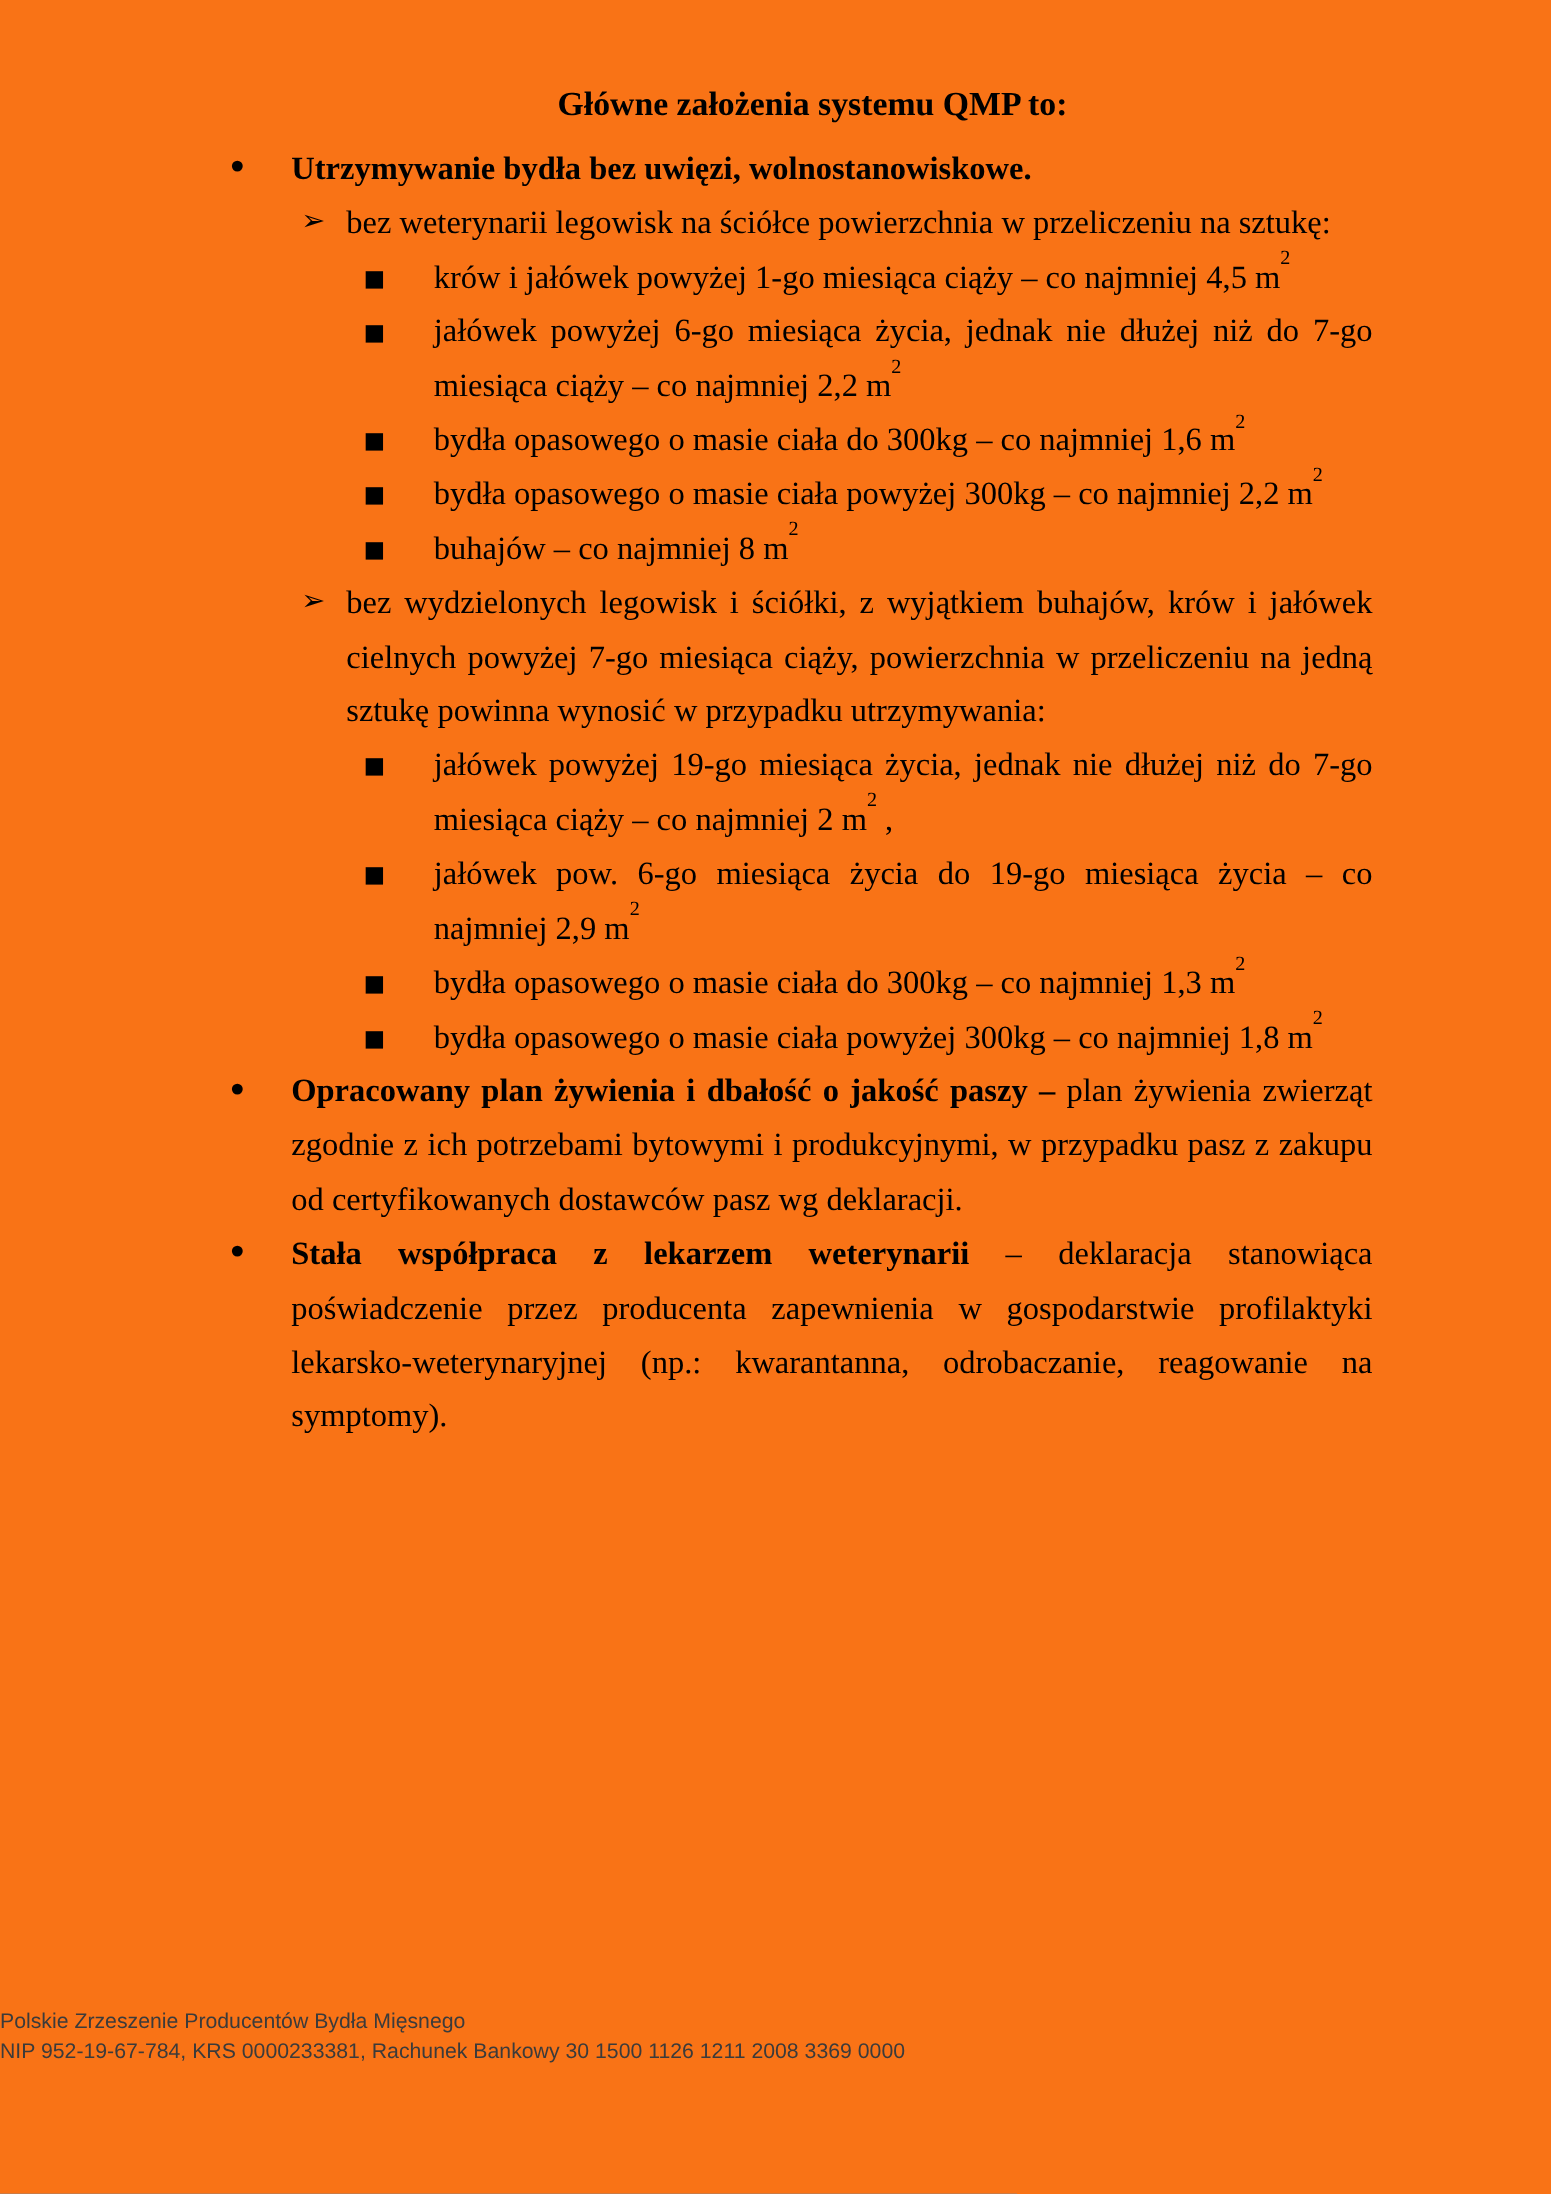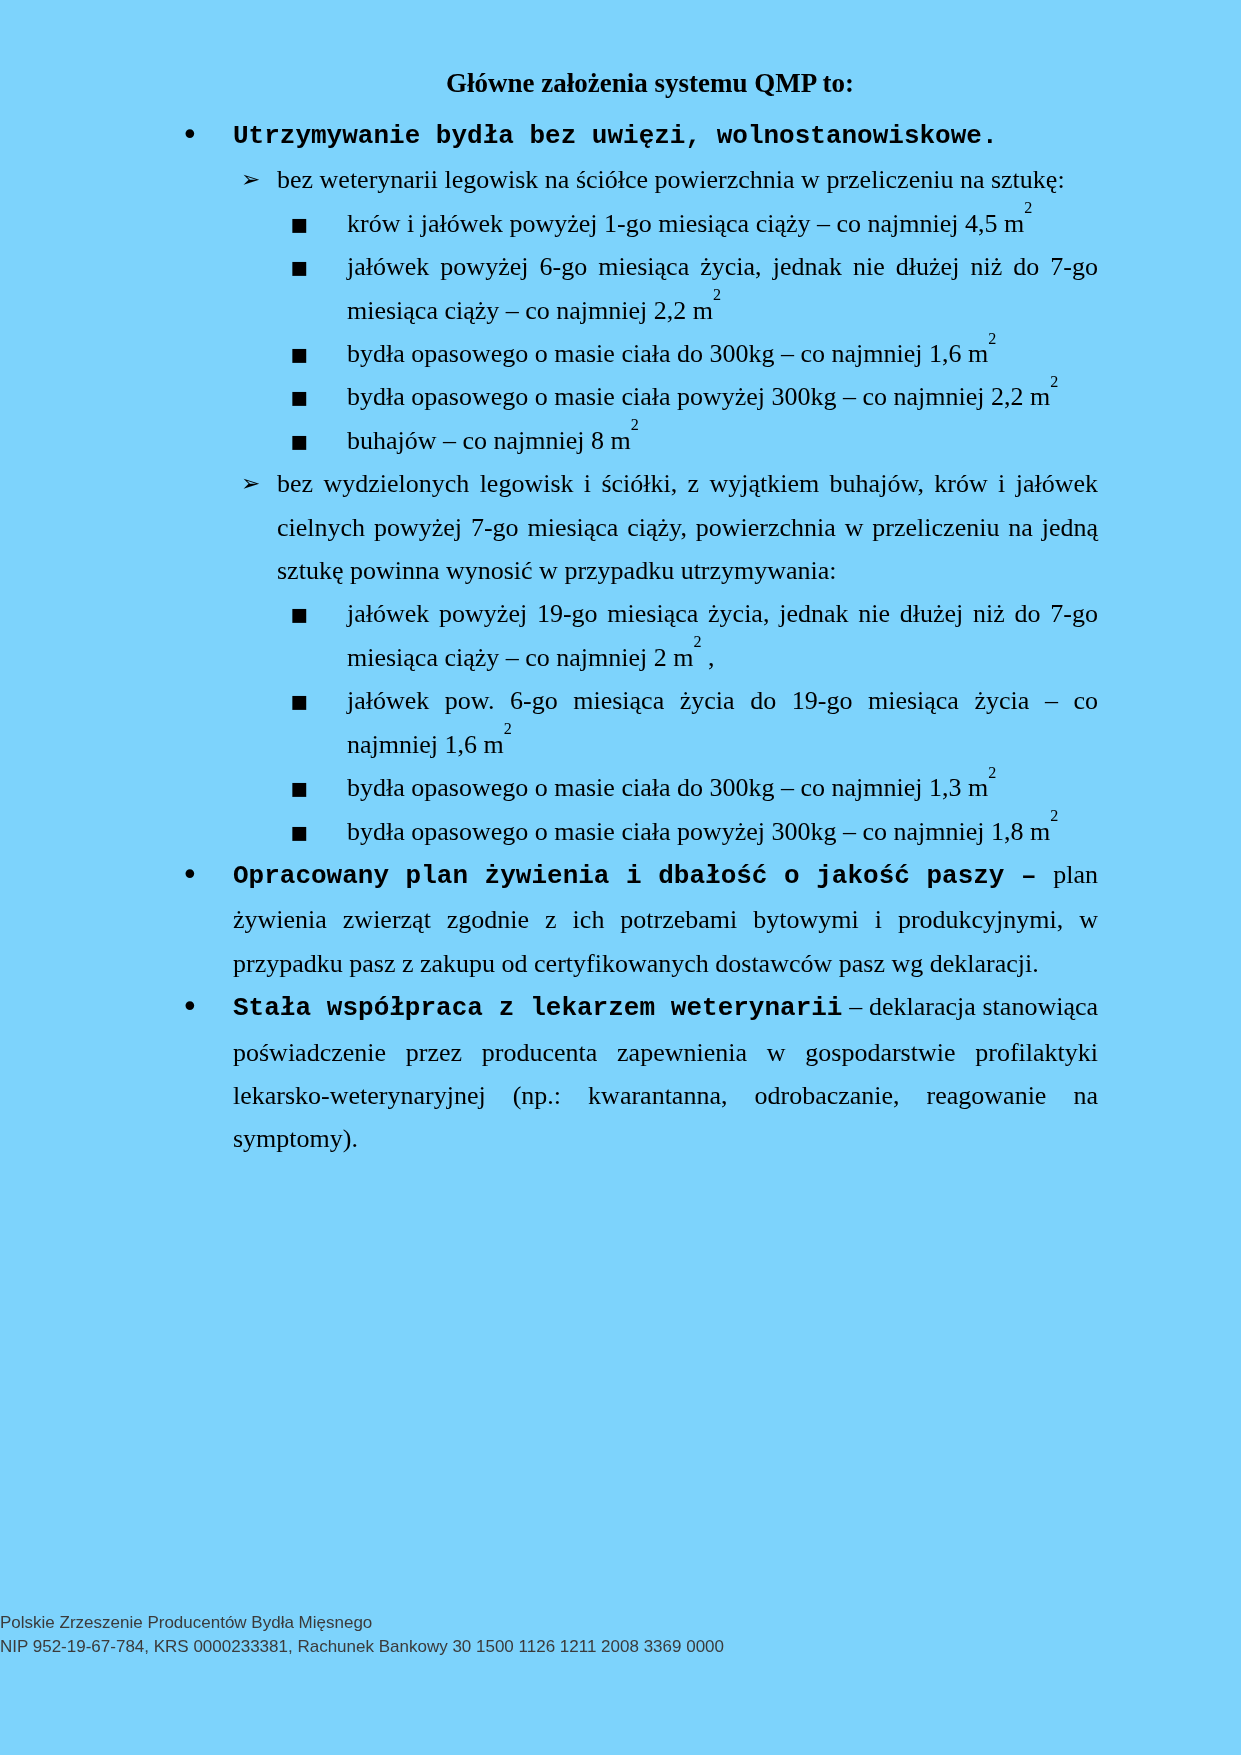--- a/index.html
+++ b/index.html
@@ -1,20 +1,20 @@
 <!DOCTYPE html>
 <html lang="pl"><head>
 <meta charset="utf-8">
 <style>
   html,body{margin:0;padding:0;background:#888;}
   .page{
     position:relative;
     width:1241px;height:1755px;
     margin:0 auto;
-    background:#7dd3fc;
+    background:#f97316;
     color:#000000;
     font-family:"Liberation Serif","DejaVu Serif",serif;
     font-size:26px;
     line-height:43.4px;
     box-sizing:border-box;
     padding-top:62px;
     overflow:hidden;
   }
   .doc-title{
     margin-left:180px;
@@ -37,21 +37,21 @@
   .bullet{
     position:absolute;
     top:0;
     line-height:43.4px;
     font-family:"DejaVu Sans",sans-serif;
     text-align:left;
   }
   .li1 .bullet{left:-52px;font-size:30px;}
   .li2 .bullet{left:-36px;font-size:23px;}
   .li3 .bullet{left:-57px;font-size:28px;}
-  .seg-bold{font-weight:bold;font-family:Liberation Mono, monospace;}
+  .seg-bold{font-weight:bold;}
   .sup{
     font-size:0.62em;
     position:relative;
     top:-0.55em;
     line-height:0;
   }
   .footer{
     margin-top:450px;
     width:100%;
     text-align:left;
@@ -71,21 +71,21 @@
   <div class="list" id="bullet-list">
       <div class="li li1"><span class="bullet">•</span><span><span class=" seg-bold">Utrzymywanie bydła bez uwięzi, wolnostanowiskowe.</span></span></div>
       <div class="li li2"><span class="bullet">➢</span><span><span class="">bez weterynarii legowisk na ściółce powierzchnia w przeliczeniu na sztukę:</span></span></div>
       <div class="li li3"><span class="bullet">▪</span><span><span class="">krów i jałówek powyżej 1-go miesiąca ciąży – co najmniej 4,5 m</span><sup class="sup">2</sup></span></div>
       <div class="li li3"><span class="bullet">▪</span><span><span class="">jałówek powyżej 6-go miesiąca życia, jednak nie dłużej niż do 7-go miesiąca ciąży – co najmniej 2,2 m</span><sup class="sup">2</sup></span></div>
       <div class="li li3"><span class="bullet">▪</span><span><span class="">bydła opasowego o masie ciała do 300kg – co najmniej 1,6 m</span><sup class="sup">2</sup></span></div>
       <div class="li li3"><span class="bullet">▪</span><span><span class="">bydła opasowego o masie ciała powyżej 300kg – co najmniej 2,2 m</span><sup class="sup">2</sup></span></div>
       <div class="li li3"><span class="bullet">▪</span><span><span class="">buhajów – co najmniej 8 m</span><sup class="sup">2</sup></span></div>
       <div class="li li2"><span class="bullet">➢</span><span><span class="">bez wydzielonych legowisk i ściółki, z wyjątkiem buhajów, krów i jałówek cielnych powyżej 7-go miesiąca ciąży, powierzchnia w przeliczeniu na jedną sztukę powinna wynosić w przypadku utrzymywania:</span></span></div>
       <div class="li li3"><span class="bullet">▪</span><span><span class="">jałówek powyżej 19-go miesiąca życia, jednak nie dłużej niż do 7-go miesiąca ciąży – co najmniej 2 m</span><sup class="sup">2</sup><span class=""> ,</span></span></div>
-      <div class="li li3"><span class="bullet">▪</span><span><span class="">jałówek pow. 6-go miesiąca życia do 19-go miesiąca życia – co najmniej 1,6 m</span><sup class="sup">2</sup></span></div>
+      <div class="li li3"><span class="bullet">▪</span><span><span class="">jałówek pow. 6-go miesiąca życia do 19-go miesiąca życia – co najmniej 2,9 m</span><sup class="sup">2</sup></span></div>
       <div class="li li3"><span class="bullet">▪</span><span><span class="">bydła opasowego o masie ciała do 300kg – co najmniej 1,3 m</span><sup class="sup">2</sup></span></div>
       <div class="li li3"><span class="bullet">▪</span><span><span class="">bydła opasowego o masie ciała powyżej 300kg – co najmniej 1,8 m</span><sup class="sup">2</sup></span></div>
       <div class="li li1"><span class="bullet">•</span><span><span class=" seg-bold">Opracowany plan żywienia i dbałość o jakość paszy – </span><span class="">plan żywienia zwierząt zgodnie z ich potrzebami bytowymi i produkcyjnymi, w przypadku pasz z zakupu od certyfikowanych dostawców pasz wg deklaracji.</span></span></div>
       <div class="li li1"><span class="bullet">•</span><span><span class=" seg-bold">Stała współpraca z lekarzem weterynarii</span><span class=""> – deklaracja stanowiąca poświadczenie przez producenta zapewnienia w gospodarstwie profilaktyki lekarsko-weterynaryjnej (np.: kwarantanna, odrobaczanie, reagowanie na symptomy).</span></span></div>
     </div>
 
   <div class="footer">
     <div>Polskie Zrzeszenie Producentów Bydła Mięsnego</div>
     <div>NIP 952-19-67-784, KRS 0000233381, Rachunek Bankowy 30 1500 1126 1211 2008 3369 0000</div>
   </div>

